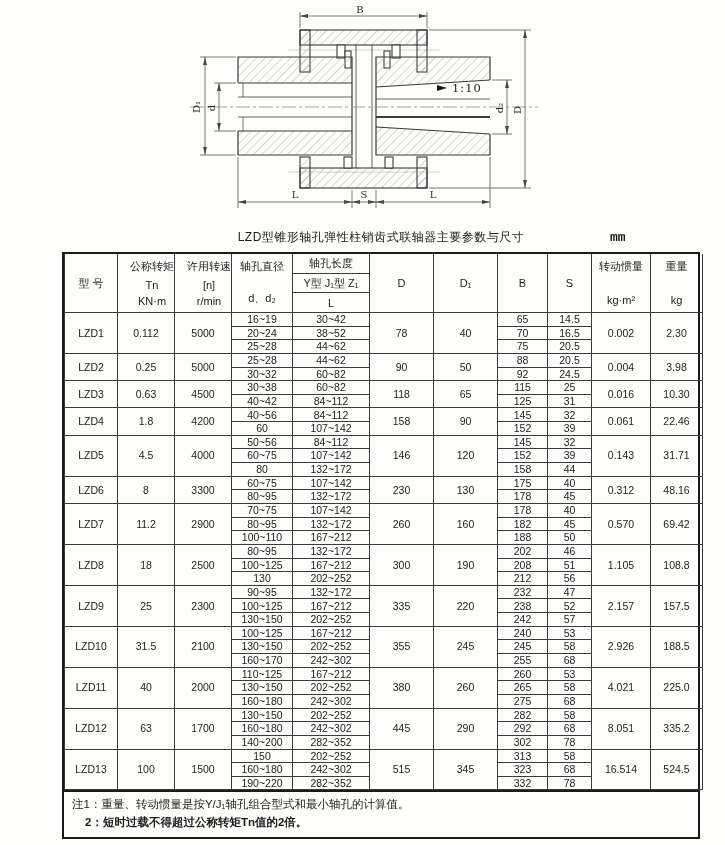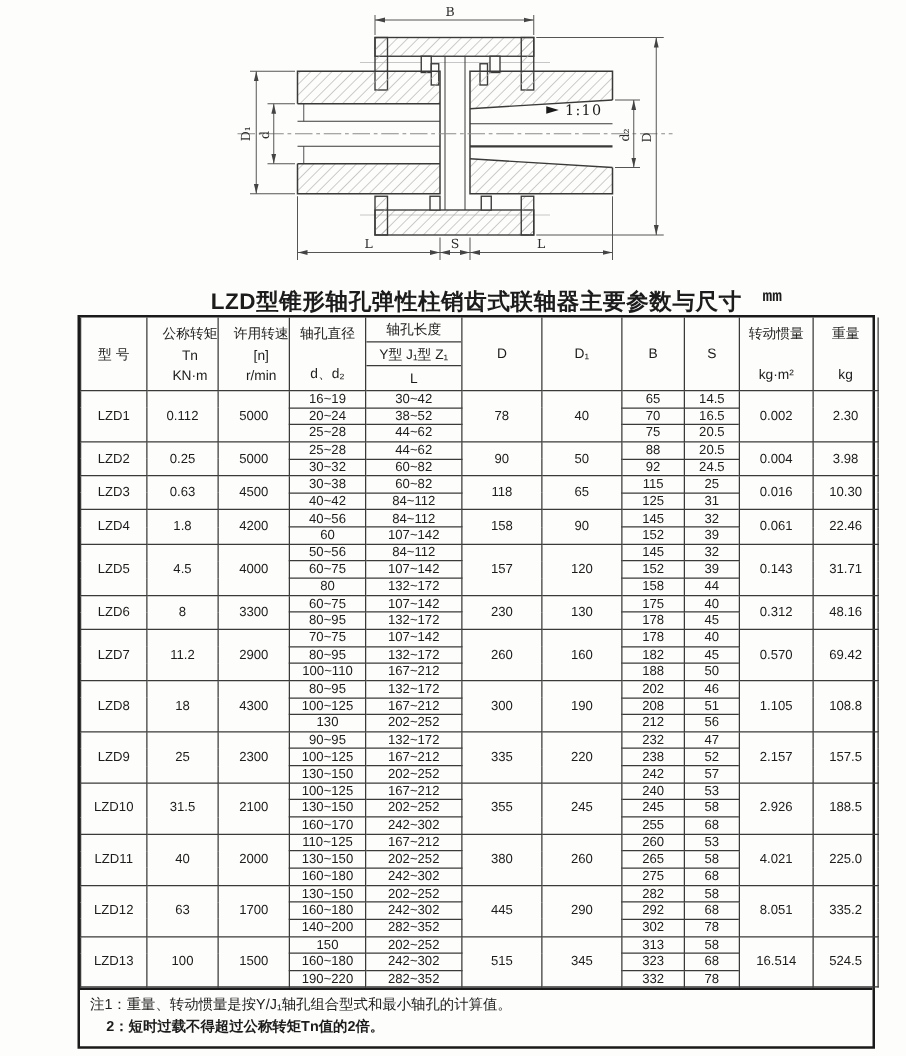--- a/index.html
+++ b/index.html
@@ -4,21 +4,21 @@
 <style>
   * { margin:0; padding:0; box-sizing:border-box; }
   body { font-family:"Liberation Sans", sans-serif; background:#e8e8e8; }
   .page { position:relative; width:725px; height:845px; background:#fdfdfb; color:#1c1c1c; overflow:hidden; }
 
   .drawing { position:absolute; top:0; left:0; }
   .dim-text { font-family:"DejaVu Serif", serif; font-size:10px; fill:#2e2e2e; }
   .taper-text { font-family:"DejaVu Serif", serif; font-size:11.5px; fill:#1a1a1a; letter-spacing:1px; }
 
   .title-row { position:absolute; top:229px; left:62px; width:638px; height:20px; }
-  .doc-title { display:block; text-align:center; font-size:18px; font-weight:700; letter-spacing:0.5px; }
+  .doc-title { display:block; text-align:center; font-size:12px; font-weight:400; letter-spacing:0.5px; }
   .unit { position:absolute; top:1px; left:548px; font-size:13px; font-weight:600;font-family:Liberation Mono, monospace; }
 
   .table-frame { position:absolute; top:252px; left:62px; width:638px; border:2px solid #1a1a1a; background:#fdfdfb; }
   table.spec { border-collapse:collapse; table-layout:fixed; width:634px; }
   table.spec th, table.spec td {
     border-left:1px solid #3a3a3a; border-right:1px solid #3a3a3a;
     text-align:center; vertical-align:middle; padding:0;
     font-weight:normal; overflow:hidden; white-space:nowrap;
   }
   table.spec thead th { border-bottom:1px solid #3a3a3a; height:58px; font-size:11px; }
@@ -302,21 +302,21 @@
             <td class="">107~142</td>
             <td class="">152</td>
             <td class="">39</td>
           </tr>
           <tr>
             <td class="span-cell" rowspan="3">LZD5</td>
             <td class="span-cell" rowspan="3">4.5</td>
             <td class="span-cell" rowspan="3">4000</td>
             <td class="sep">50~56</td>
             <td class="sep">84~112</td>
-            <td class="span-cell" rowspan="3">157</td>
+            <td class="span-cell" rowspan="3">146</td>
             <td class="span-cell" rowspan="3">120</td>
             <td class="sep">145</td>
             <td class="sep">32</td>
             <td class="span-cell" rowspan="3">0.143</td>
             <td class="span-cell" rowspan="3">31.71</td>
           </tr>
           <tr>
             <td class="sep">60~75</td>
             <td class="sep">107~142</td>
             <td class="sep">152</td>
@@ -368,21 +368,21 @@
           </tr>
           <tr class="group-end">
             <td class="">100~110</td>
             <td class="">167~212</td>
             <td class="">188</td>
             <td class="">50</td>
           </tr>
           <tr>
             <td class="span-cell" rowspan="3">LZD8</td>
             <td class="span-cell" rowspan="3">18</td>
-            <td class="span-cell" rowspan="3">4300</td>
+            <td class="span-cell" rowspan="3">2500</td>
             <td class="sep">80~95</td>
             <td class="sep">132~172</td>
             <td class="span-cell" rowspan="3">300</td>
             <td class="span-cell" rowspan="3">190</td>
             <td class="sep">202</td>
             <td class="sep">46</td>
             <td class="span-cell" rowspan="3">1.105</td>
             <td class="span-cell" rowspan="3">108.8</td>
           </tr>
           <tr>

